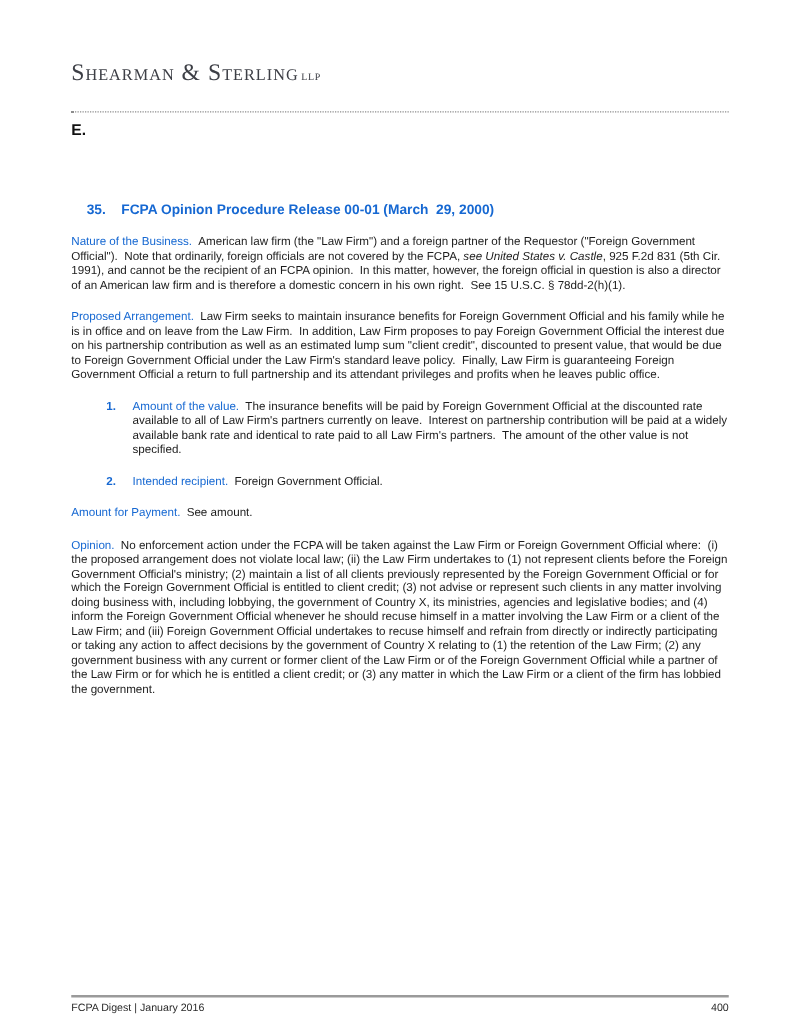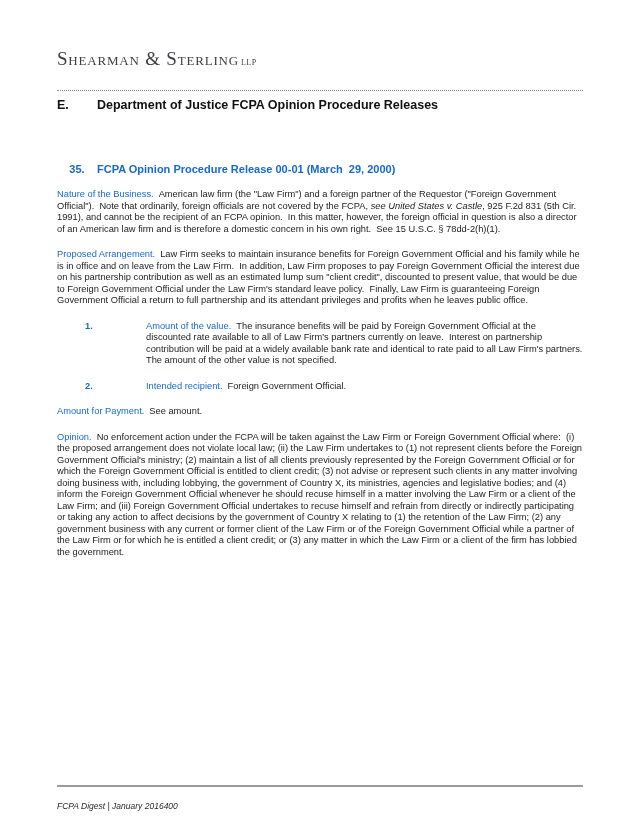--- a/index.html
+++ b/index.html
@@ -77,48 +77,47 @@
     font-size: 9.3px;
     line-height: 11.5px;
     white-space: pre-wrap;
   }
   .li-num {
     width: 21px;
     flex-shrink: 0;
     color: #1668d2;
     font-weight: bold;
   }
-  .li-body { flex: 1; margin-left: 40px; }
+  .li-body { flex: 1; }
   
   .footer {
     position: absolute;
     left: 57px; right: 57px;
     bottom: 17px;
     border-top: 2px solid #9a9a9a;
-    padding-top: 14px;
+    padding-top: 3px;
     display: flex;
+    justify-content: space-between;
     font-size: 8.5px;
     color: #2a2a2a;
     line-height: 10px;
-    font-style: italic;
   }
 </style>
 </head>
 <body>
 
 <div class="page">
 
   <header>
     <div class="logo">
       <span>Shearman &amp; Sterling</span><span class="llp">LLP</span>
     </div>
     <div class="dotted-rule"></div>
     <div class="section-heading">
       <span class="sec-num">E.</span>
-      <span>Department of Justice FCPA Opinion Procedure Releases</span>
     </div>
   </header>
 
   <main>
 
     <div class="release-heading">
       <span class="rel-num">35.</span>
       <span class="rel-title">FCPA Opinion Procedure Release 00-01 (March  29, 2000)</span>
     </div>
 

